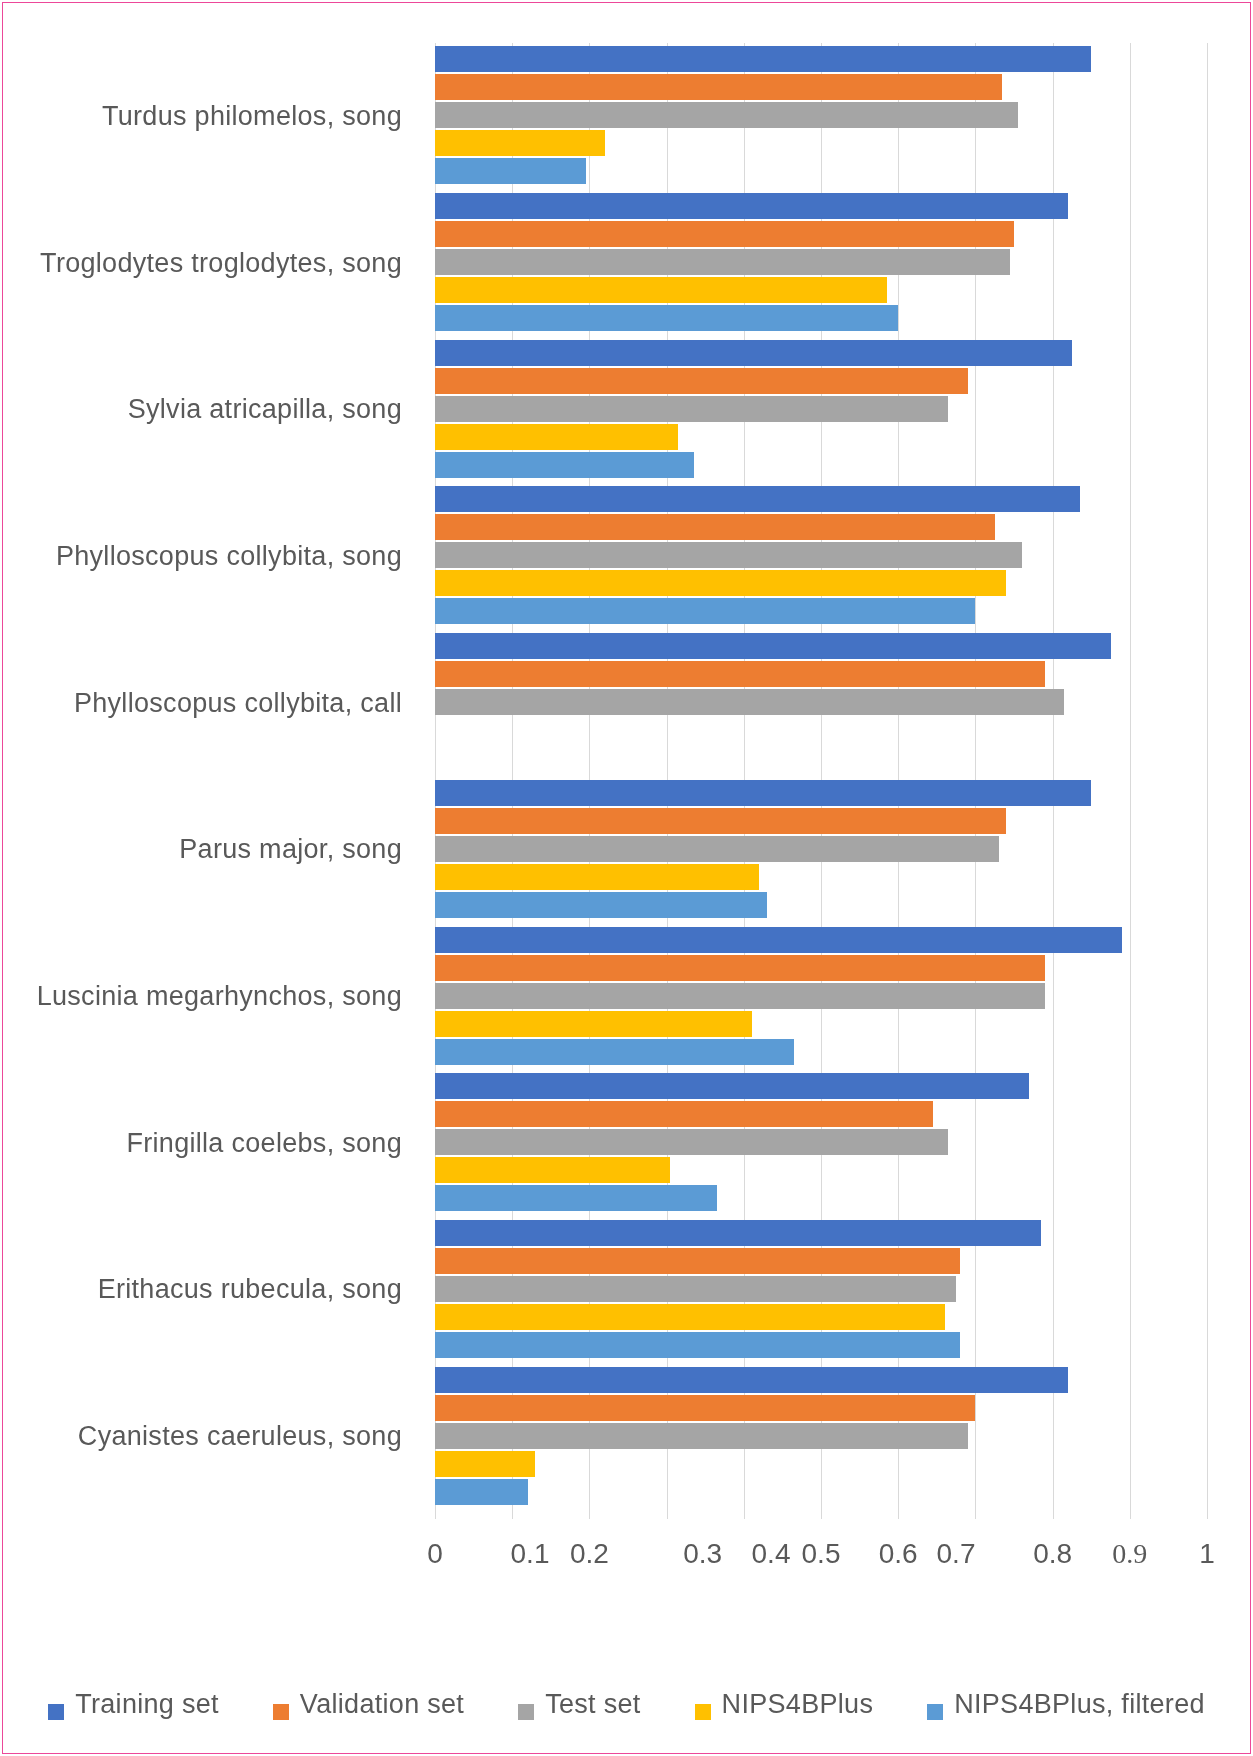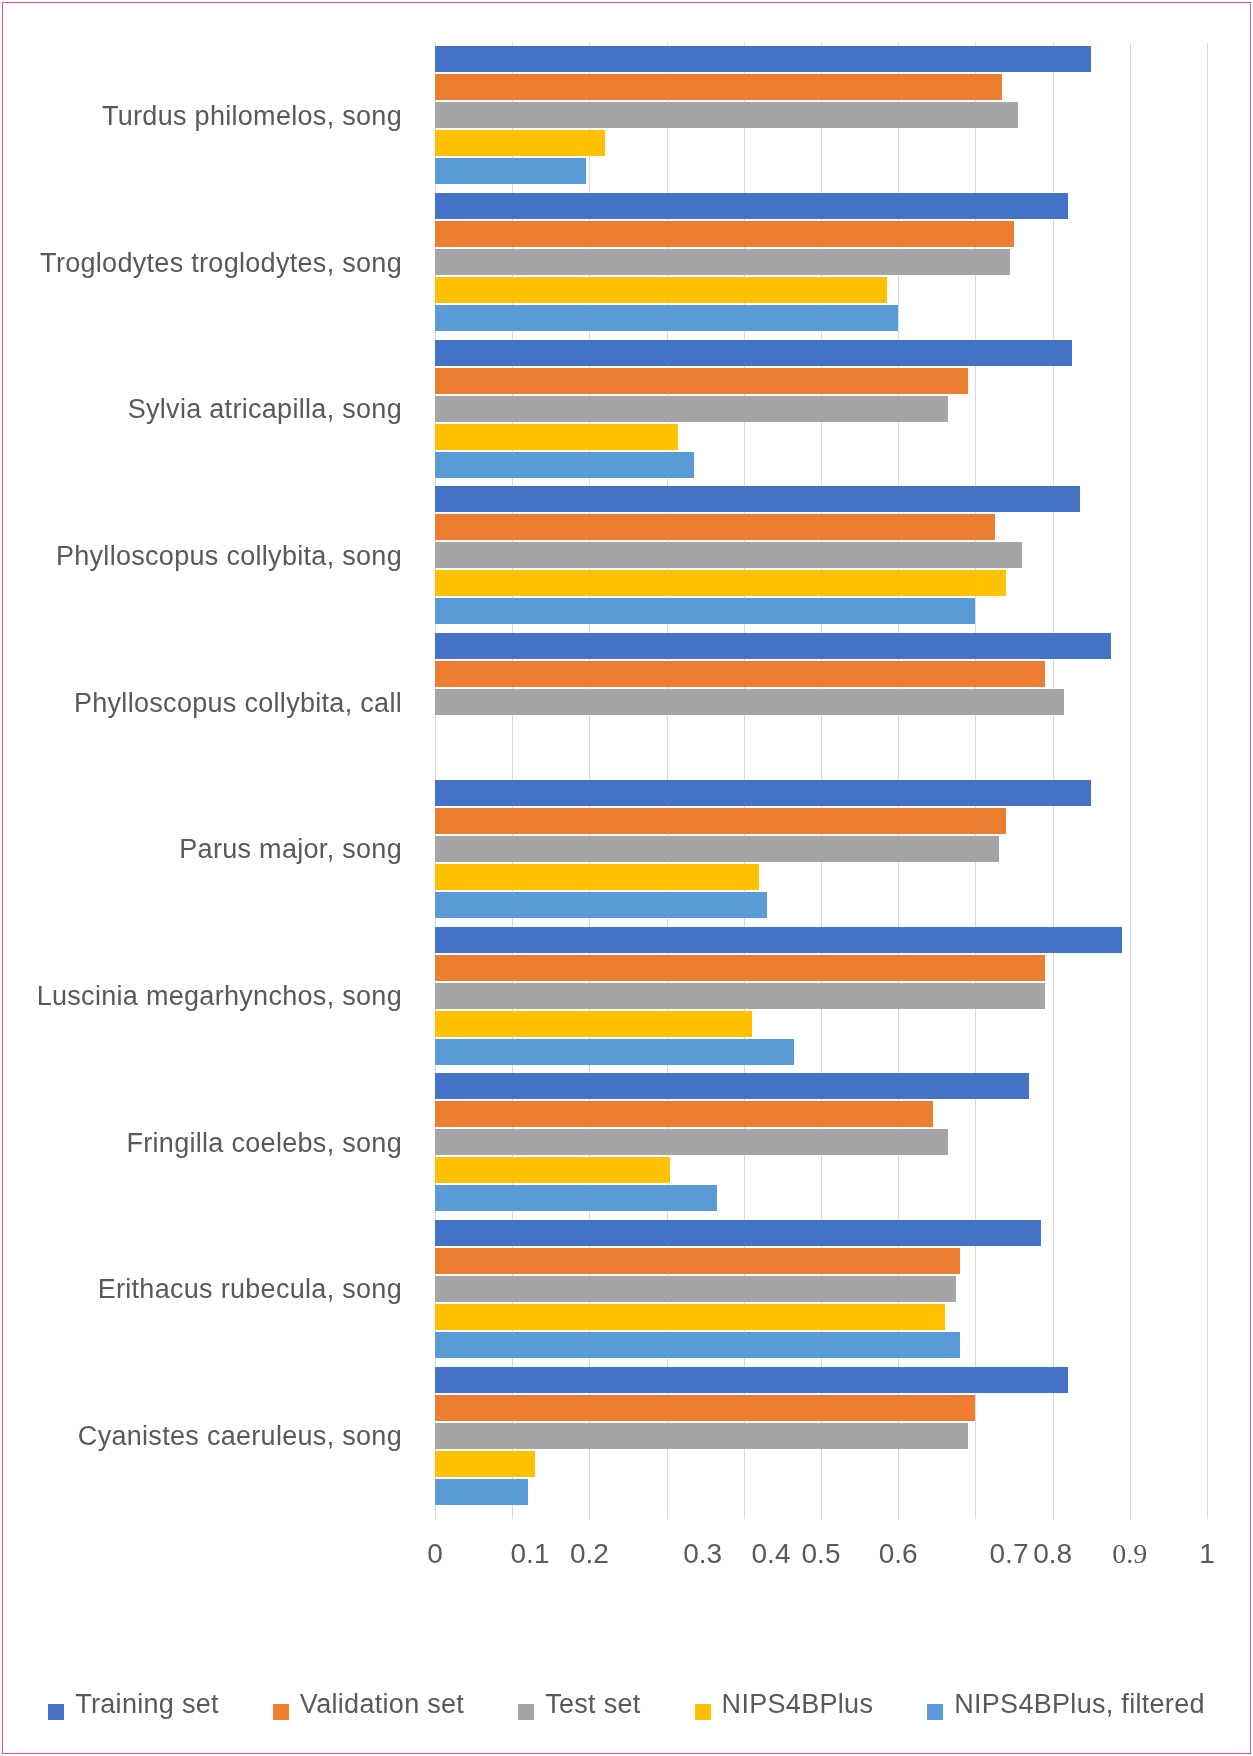--- a/index.html
+++ b/index.html
@@ -170,21 +170,21 @@
       <div class="cat-label" style="top: 1360.3px; height: 146.7px;">Cyanistes caeruleus, song</div>
     </div>
   <div id="xticks">
       <div class="xtick" style="left: 432px;">0</div>
       <div class="xtick" style="left: 481px; margin-left: 46px;">0.1</div>
       <div class="xtick" style="left: 586.4px;">0.2</div>
       <div class="xtick" style="left: 663.6px; margin-left: 36px;">0.3</div>
       <div class="xtick" style="left: 768px;">0.4</div>
       <div class="xtick" style="left: 818px;">0.5</div>
       <div class="xtick" style="left: 895.2px;">0.6</div>
-      <div class="xtick" style="left: 1006px;">0.7</div>
+      <div class="xtick" style="left: 953px;">0.7</div>
       <div class="xtick" style="left: 1049.6px; text-align: right;">0.8</div>
       <div class="xtick" style="left: 1126.8px; font-family: Liberation Serif, serif;">0.9</div>
       <div class="xtick" style="left: 1204px;">1</div>
     </div>
   <div class="legend" id="legend">
       <div class="legend-item">
         <span class="legend-swatch" style="background: rgb(68, 114, 196);"></span>
         <span class="legend-label">Training set</span>
       </div>
       <div class="legend-item">

